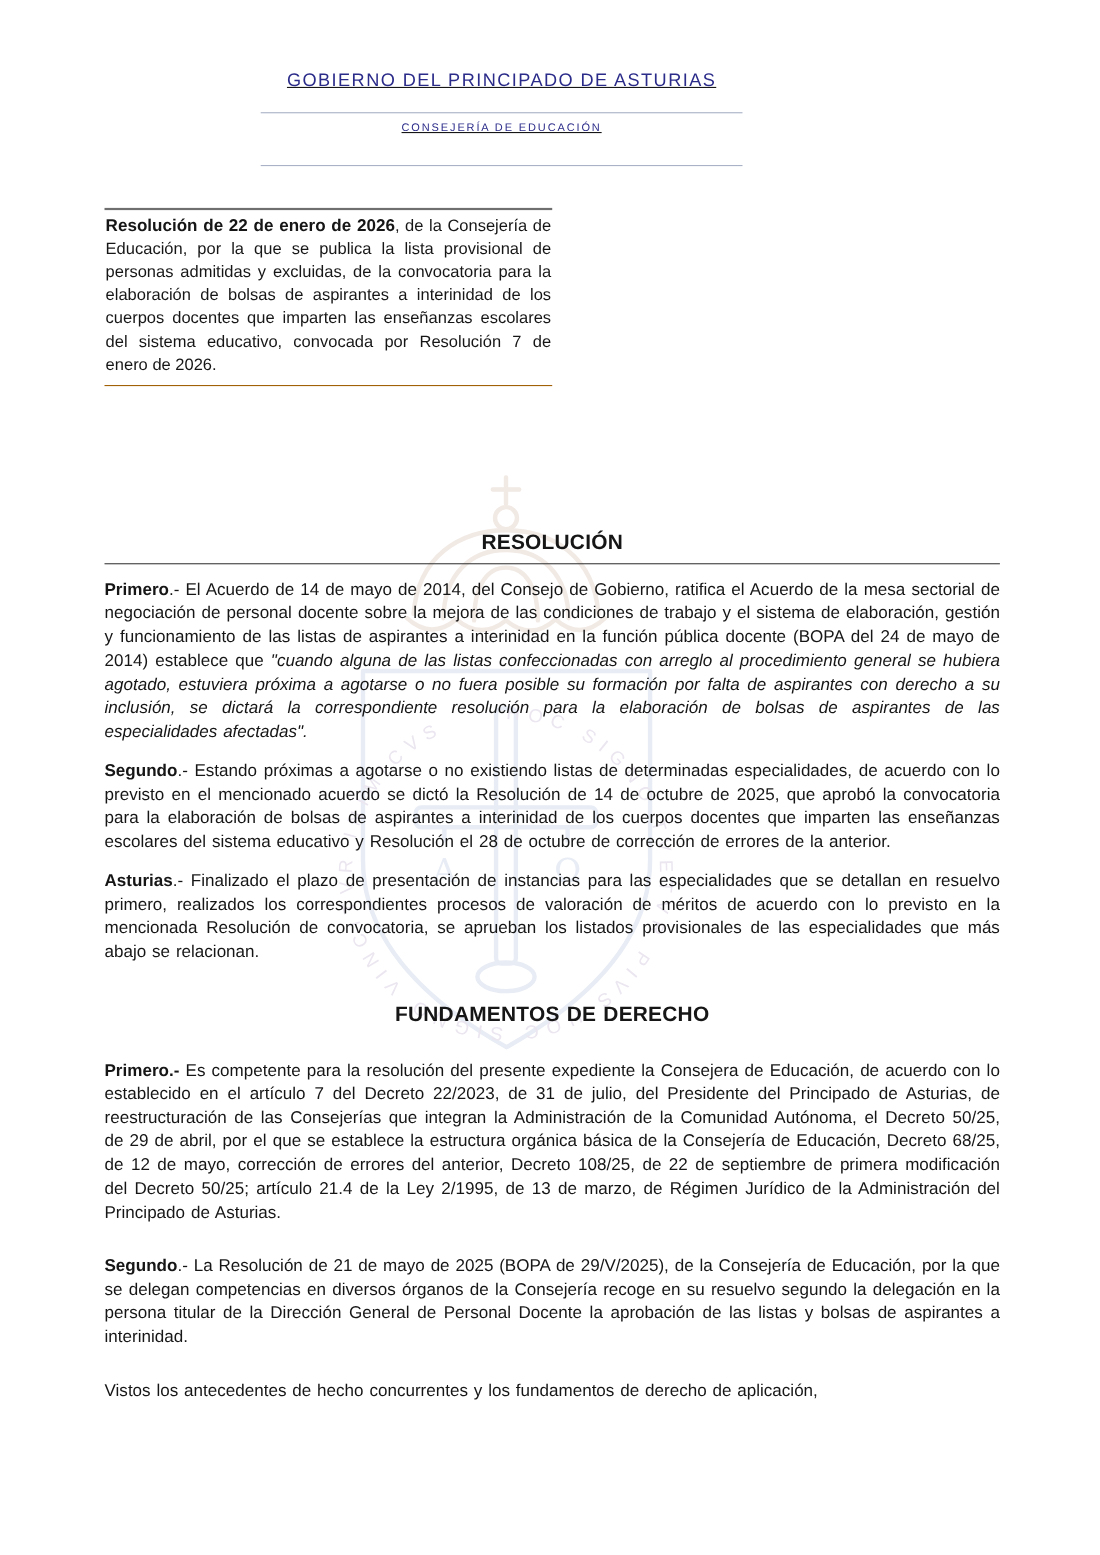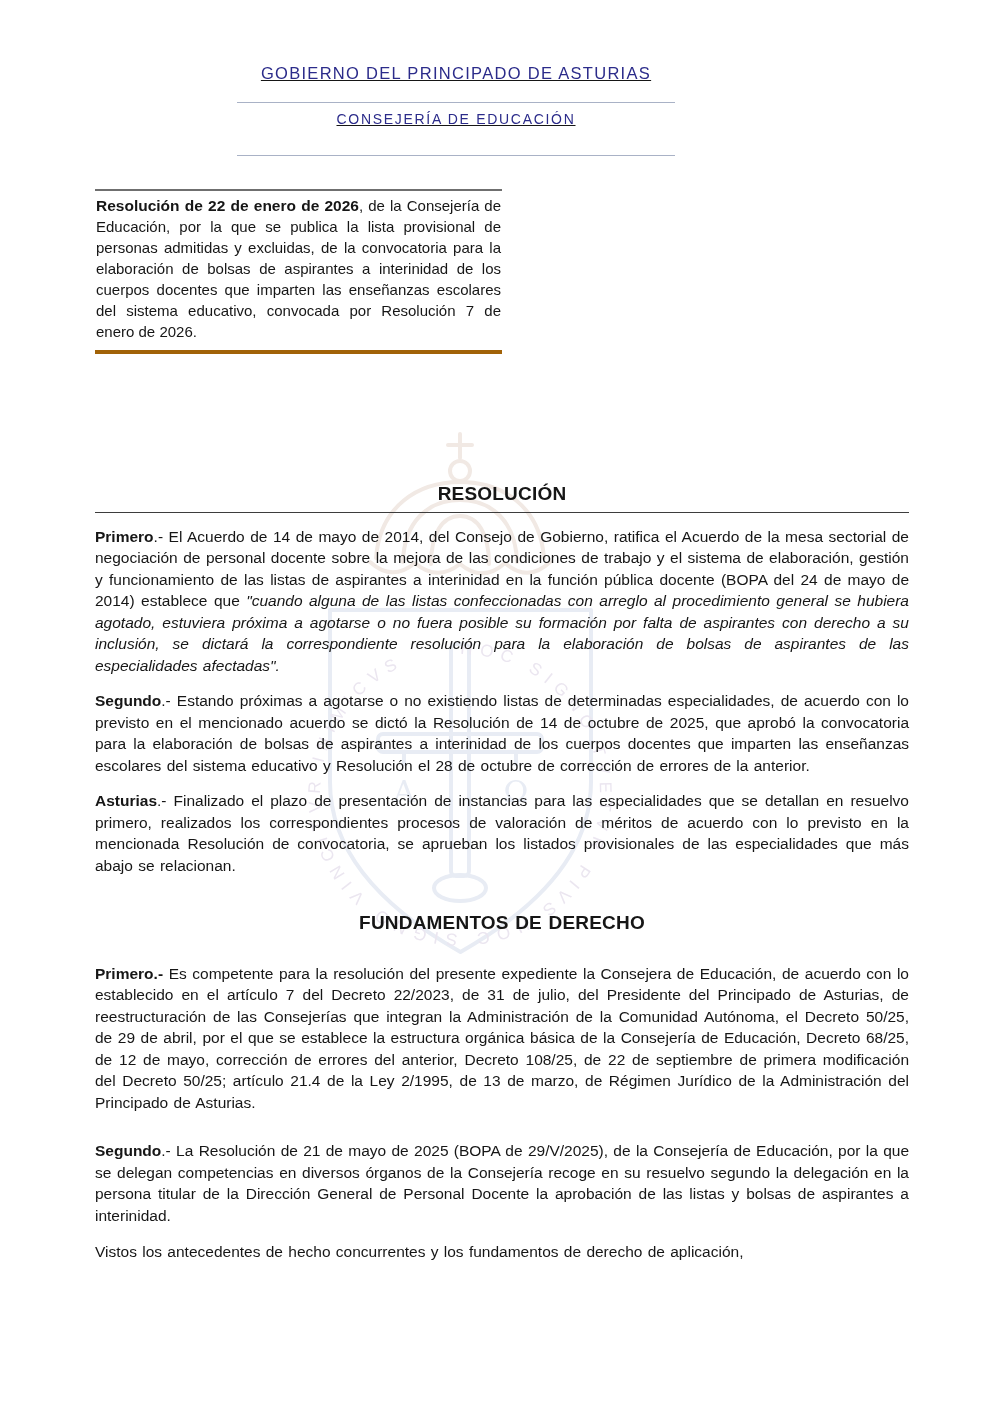--- a/index.html
+++ b/index.html
@@ -9,42 +9,42 @@
     overflow:hidden; font-family:"Liberation Sans","DejaVu Sans",sans-serif;
     color:#161616;
   }
   
   .watermark { position:absolute; left:299px; top:430px; width:324px; height:566px; z-index:0; }
 
   
   .header { position:absolute; left:237px; top:0; width:438px; text-align:center; z-index:1;text-decoration:underline; }
   .header-title { margin-top:64px; color:#2b2b8a; font-size:16.5px; letter-spacing:1.3px; white-space:nowrap; }
   .header-rule { border-top:1px solid #a9b2c6; margin-top:19px; }
-  .header-sub { color:#2b2b8a; font-size:14px; letter-spacing:1.7px; padding:8px 0 9px; }
+  .header-sub { color:#2b2b8a; font-size:10px; letter-spacing:1.7px; padding:8px 0 9px; }
 
   
   .summary {
     position:absolute; left:95px; top:189px; width:407px; z-index:1;
-    border-top:2px solid #6f6f6f; border-bottom:4px solid #a16207;
+    border-top:2px solid #6f6f6f; border-bottom:1px solid #a16207;
     padding:4px 1px 8px; font-size:15px; line-height:21px; text-align:justify;
   }
   .summary b { font-size:15.5px; }
 
   
   .content { position:absolute; left:95px; top:483px; width:814px; z-index:1;
     font-size:15.5px; line-height:21.5px; text-align:justify; word-spacing:1px; }
   .h-center { text-align:center; font-size:19px; font-weight:bold; letter-spacing:.2px; }
   .full-rule { border-top:1px solid #3d3d3d; margin-top:7px; }
   .h-antecedentes { margin-top:20px; }
   .p-first { margin-top:13px; }
   .p-next { margin-top:14px; }
   .h-fundamentos { margin-top:36px; }
   .p-after-heading { margin-top:29px; }
   .p-spaced { margin-top:27px; }
-  .p-closing { margin-top:15px; }
+  .p-closing { margin-top:28px; }
   .content i { font-family:"Liberation Sans","DejaVu Sans",sans-serif; }
 </style>
 </head>
 <body>
 
 <div class="page">
 
   <svg class="watermark" viewBox="0 0 324 566" aria-hidden="true">
     <defs>
       <path id="wm-ring" d="M161,224 a140,140 0 1,1 -0.01,0" fill="none"></path>

